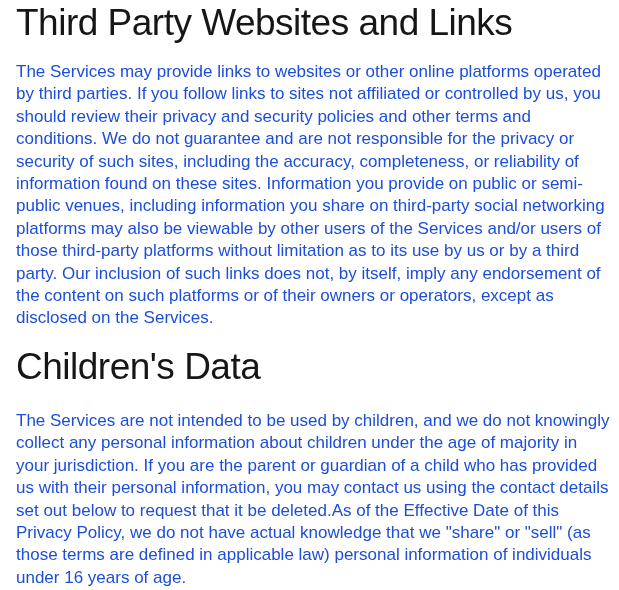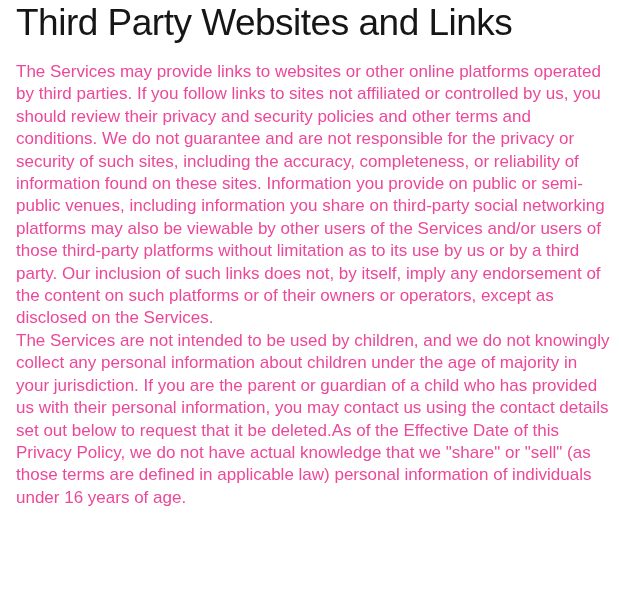--- a/index.html
+++ b/index.html
@@ -31,31 +31,32 @@
   }
   .section-heading.second {
     margin-top: 16px;
     margin-bottom: 22px;
   }
   .section-body {
     margin: 0;
     font-size: 17px;
     line-height: 22.4px;
     font-weight: 400;
-    color: #ec4899;
+    color: #1d4ed8;
     max-width: 610px;
   }
 </style>
 </head>
 <body>
 
 <main class="page">
 
   <section>
     <h1 class="section-heading">Third Party Websites and Links</h1>
     <p class="section-body">The Services may provide links to websites or other online platforms operated by third parties. If you follow links to sites not affiliated or controlled by us, you should review their privacy and security policies and other terms and conditions. We do not guarantee and are not responsible for the privacy or security of such sites, including the accuracy, completeness, or reliability of information found on these sites. Information you provide on public or semi-public venues, including information you share on third-party social networking platforms may also be viewable by other users of the Services and/or users of those third-party platforms without limitation as to its use by us or by a third party. Our inclusion of such links does not, by itself, imply any endorsement of the content on such platforms or of their owners or operators, except as disclosed on the Services.</p>
   </section>
 
   <section>
+    <h1 class="section-heading second">Children's Data</h1>
     <p class="section-body">The Services are not intended to be used by children, and we do not knowingly collect any personal information about children under the age of majority in your jurisdiction. If you are the parent or guardian of a child who has provided us with their personal information, you may contact us using the contact details set out below to request that it be deleted.As of the Effective Date of this Privacy Policy, we do not have actual knowledge that we "share" or "sell" (as those terms are defined in applicable law) personal information of individuals under 16 years of age.</p>
   </section>
 
 </main>
 
 </body></html>

